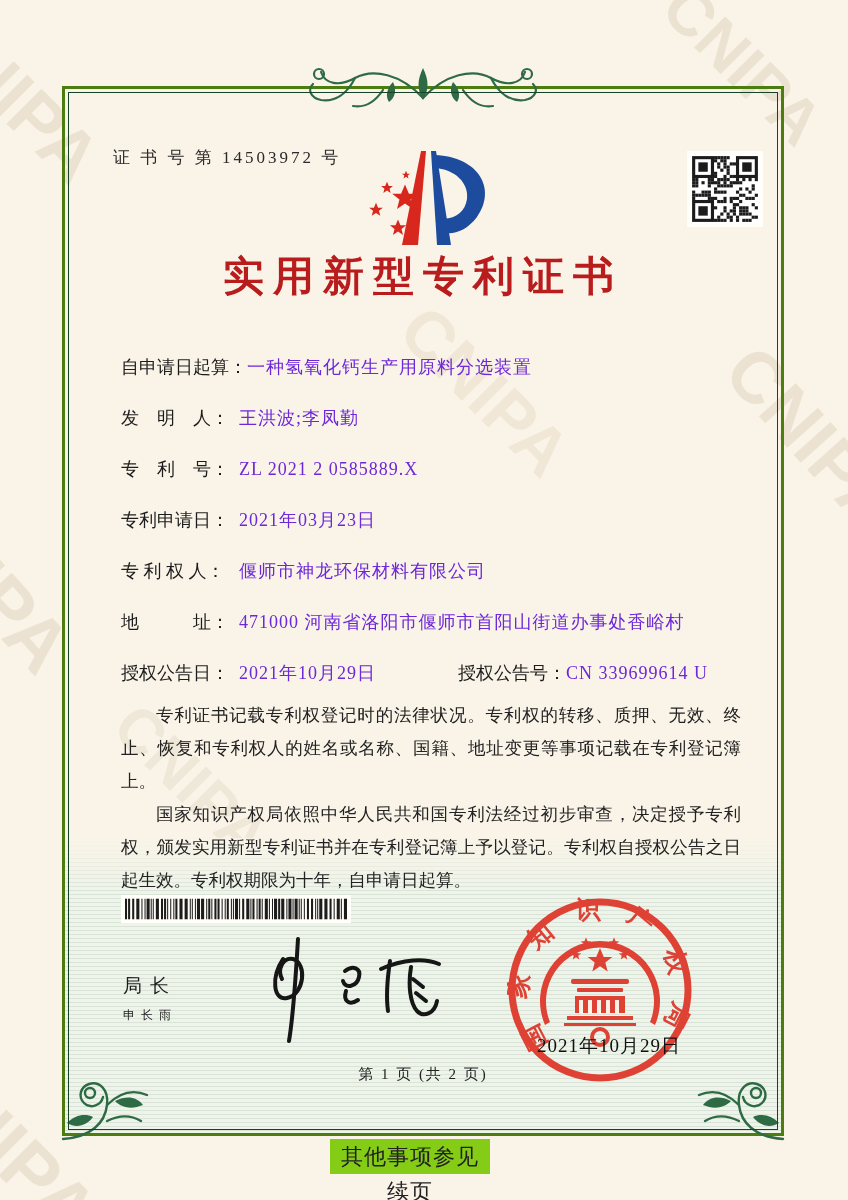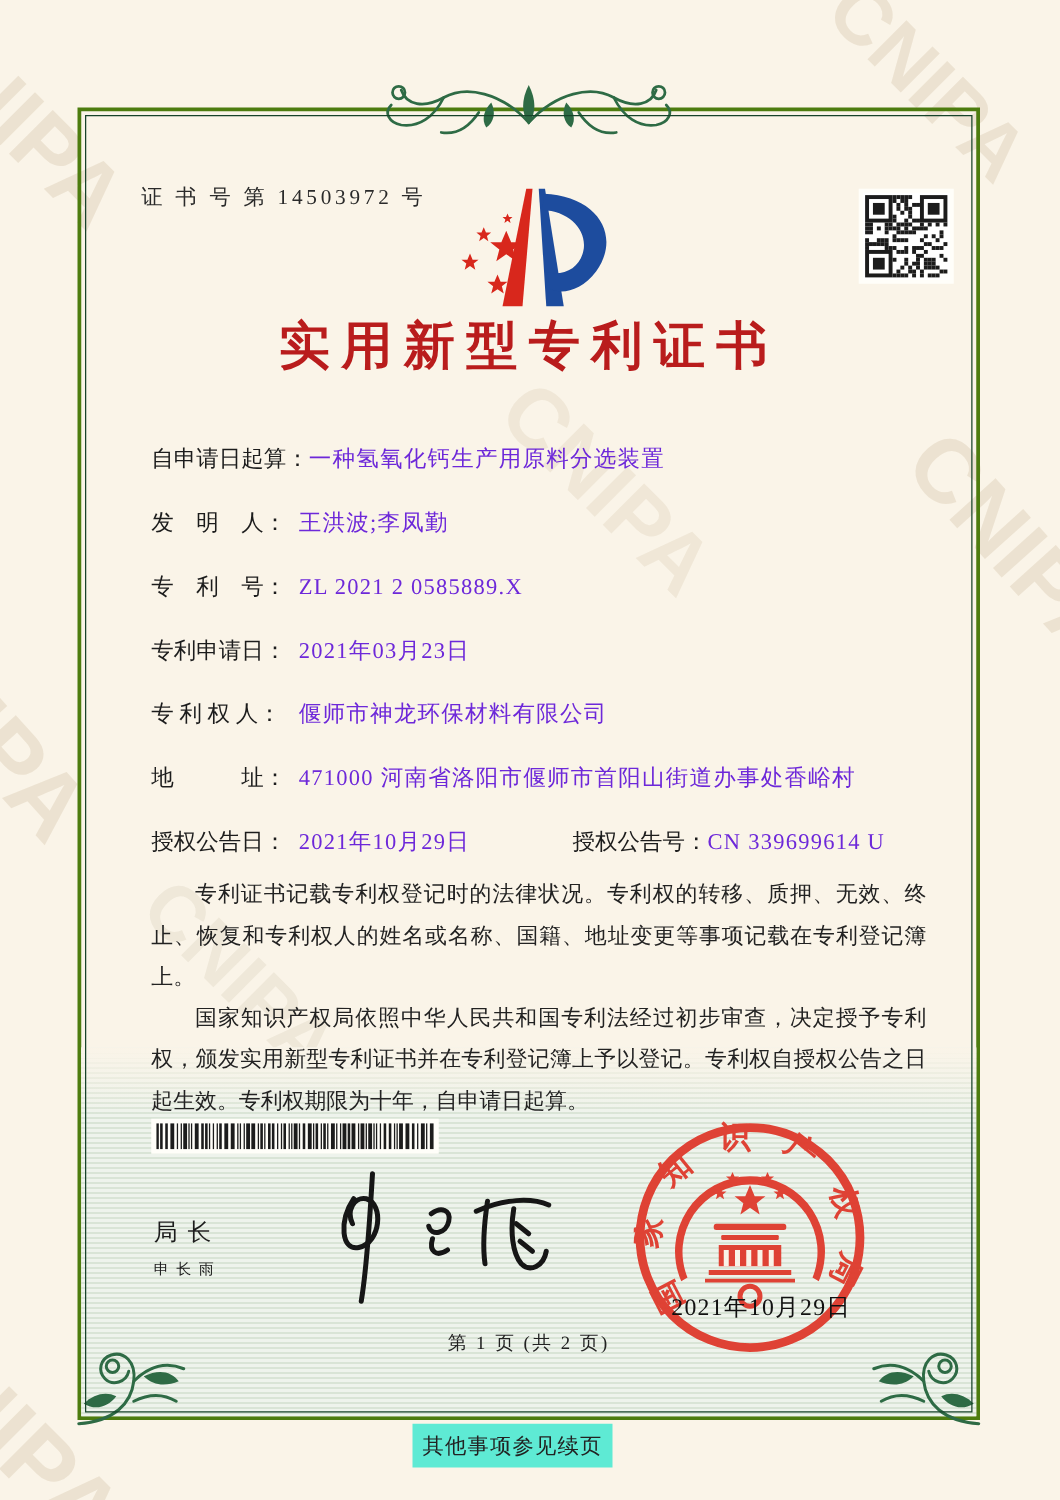--- a/index.html
+++ b/index.html
@@ -63,22 +63,22 @@
   .seal{left:442px;top:808px;width:186px;height:186px;opacity:.94;}
   .seal-date{left:472px;top:944px;font-size:19px;letter-spacing:1px;color:#111;z-index:4;}
   .page-info{left:0;width:100%;top:976px;text-align:center;font-size:15px;letter-spacing:2px;color:#222;}
   
   .orn-top{left:50%;top:-29px;transform:translateX(-50%);}
   .orn-bl{left:-8px;bottom:-12px;}
   .orn-br{right:-8px;bottom:-12px;transform:scaleX(-1);}
   
   .continuation{
     position:absolute;left:330px;top:1139px;width:160px;height:35px;z-index:2;
-    background:#5eead4;text-align:center;line-height:35px;
-    font-size:17px;letter-spacing:1px;color:#222;
+    background:#84cc16;text-align:center;line-height:35px;
+    font-size:22px;letter-spacing:1px;color:#222;
   }
 </style>
 </head>
 <body>
 
 <div class="wm wm1">CNIPA</div>
 <div class="wm wm2">CNIPA</div>
 <div class="wm wm3">CNIPA</div>
 <div class="wm wm4">CNIPA</div>
 <div class="wm wm5">CNIPA</div>

